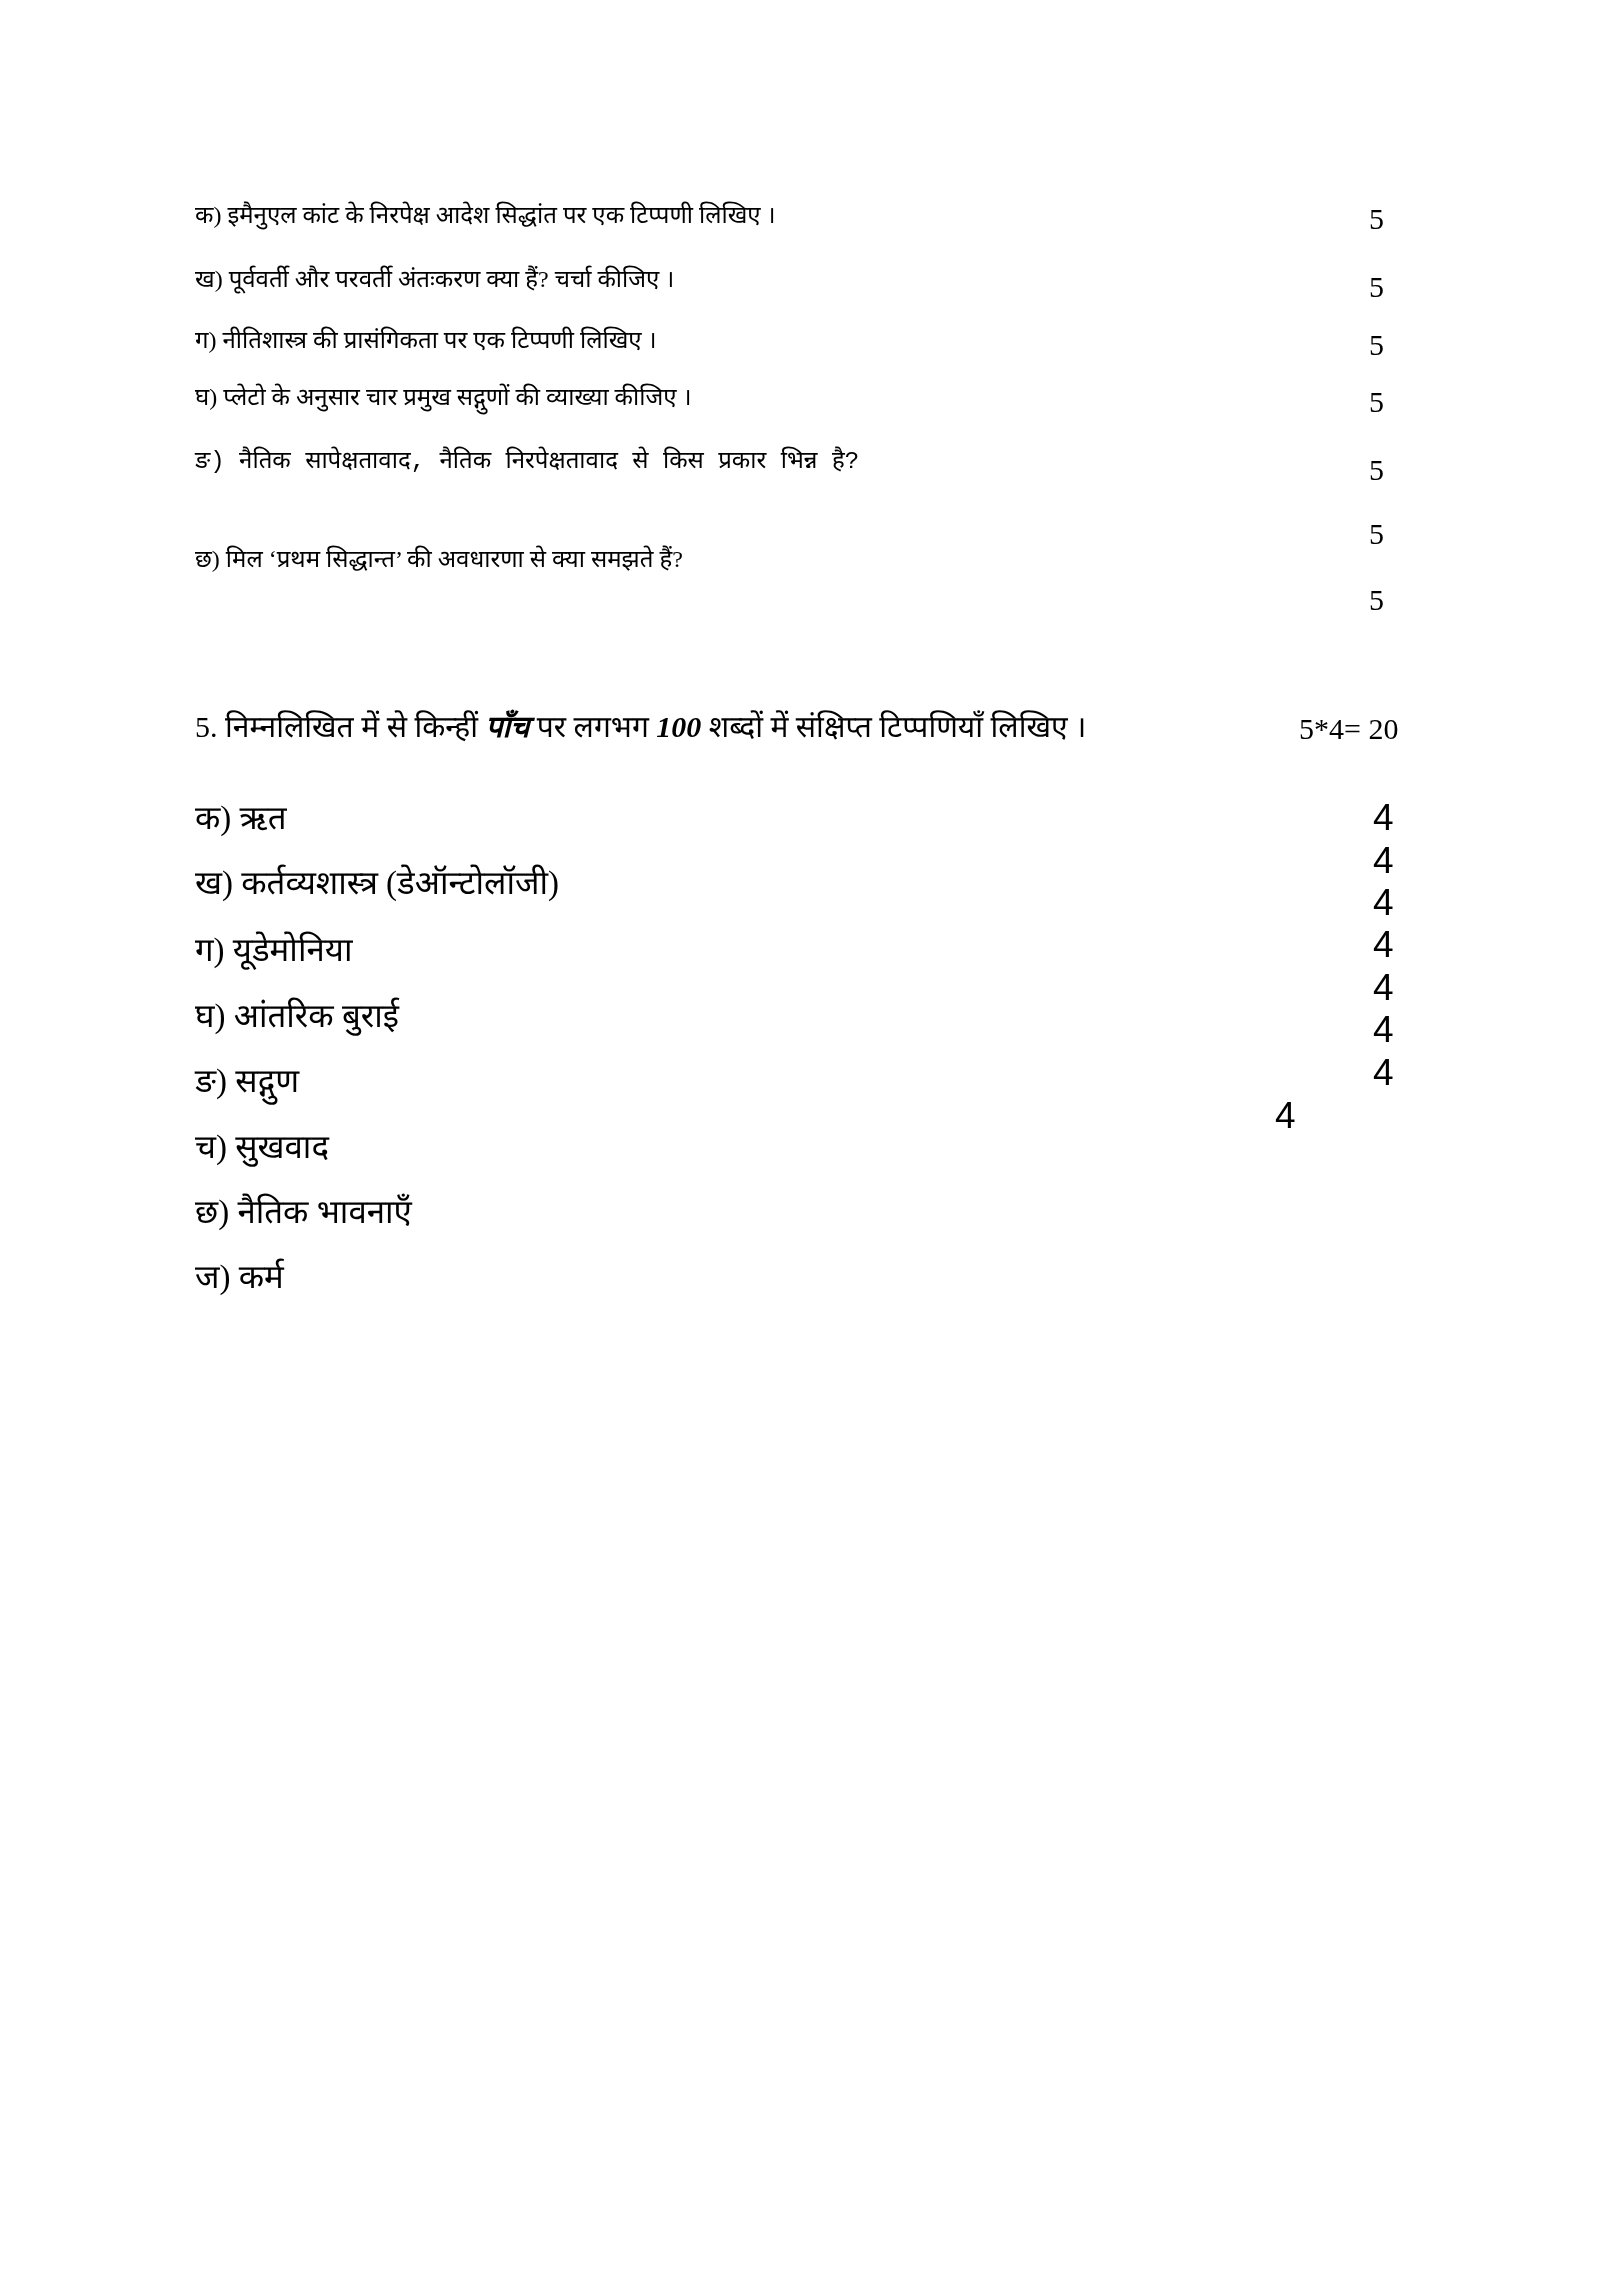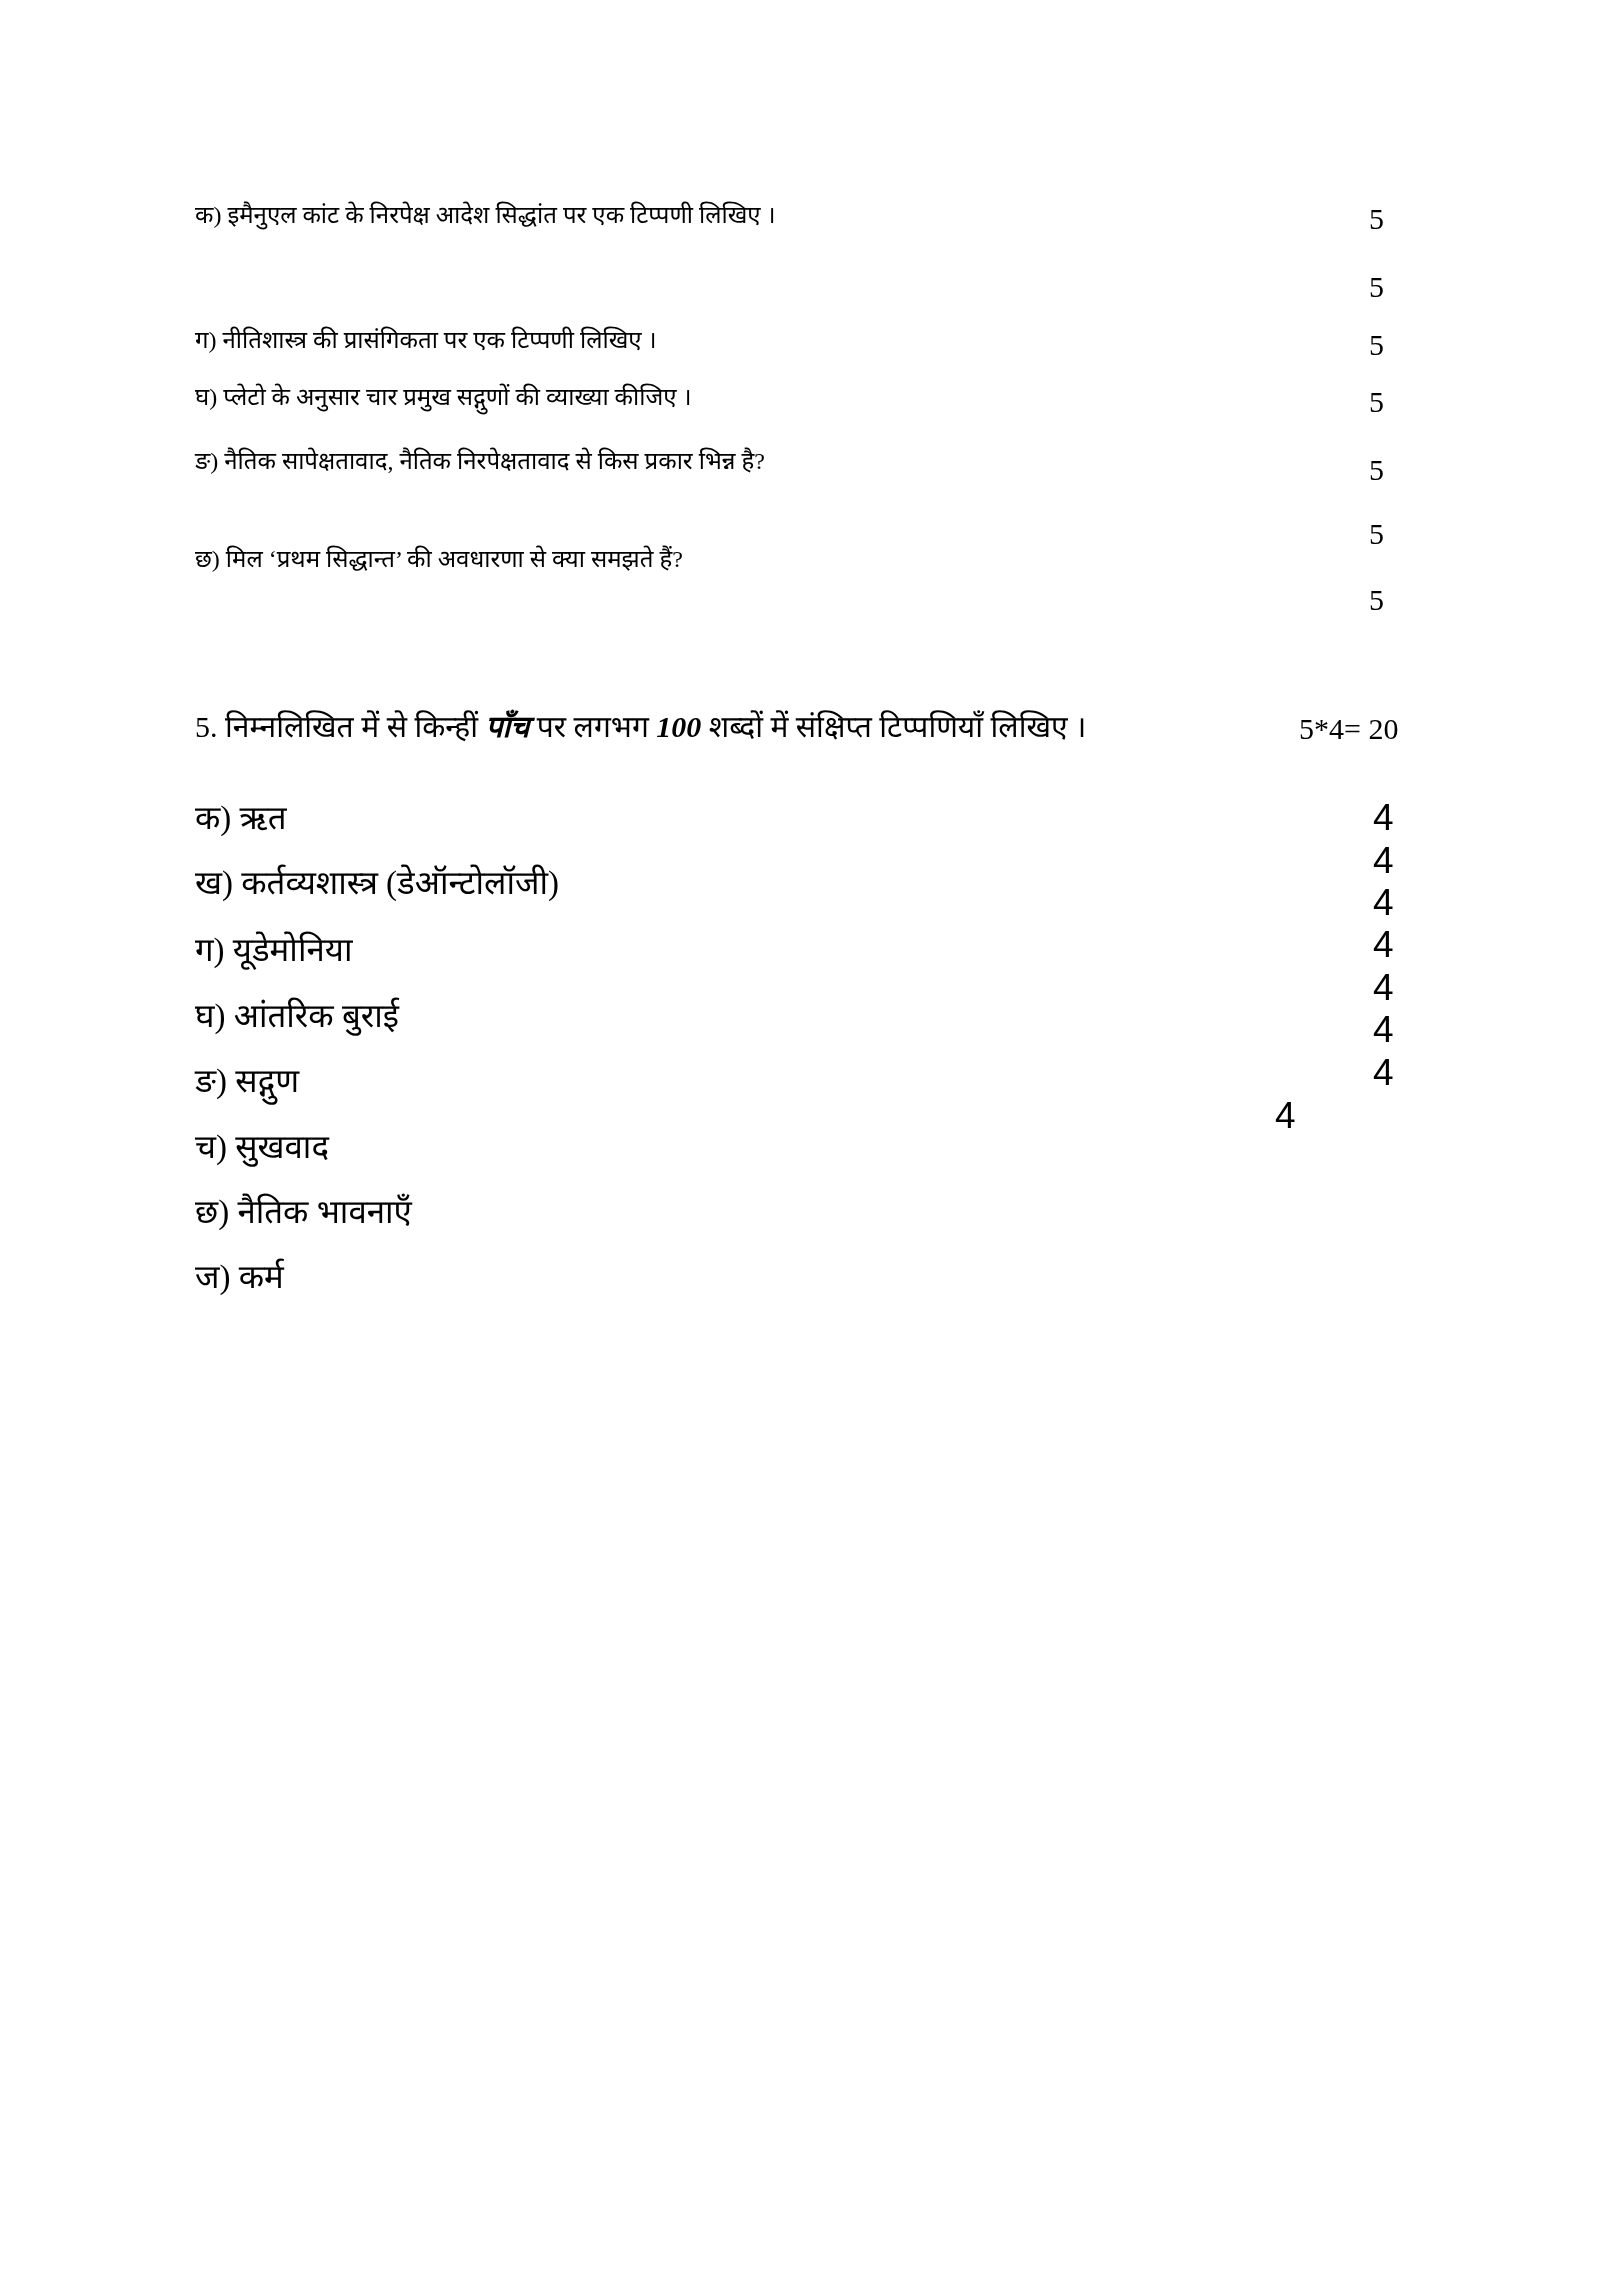--- a/index.html
+++ b/index.html
@@ -74,35 +74,39 @@
 <body>
 
 <div class="page">
 
   <div class="row" style="top:196px;">
     <span>क)</span>
     <span>इमैनुएल कांट के निरपेक्ष आदेश सिद्धांत पर एक टिप्पणी लिखिए ।</span>
   </div>
   <div class="mark5" style="top:199px;">5</div>
 
+  <div class="row" style="top:260px;">
+    <span>ख)</span>
+    <span>पूर्ववर्ती और परवर्ती अंतःकरण क्या हैं? चर्चा कीजिए ।</span>
+  </div>
   <div class="mark5" style="top:267px;">5</div>
 
   <div class="row" style="top:321px;">
     <span>ग)</span>
     <span>नीतिशास्त्र की प्रासंगिकता पर एक टिप्पणी लिखिए ।</span>
   </div>
   <div class="mark5" style="top:325px;">5</div>
 
   <div class="row" style="top:378px;">
     <span>घ)</span>
     <span>प्लेटो के अनुसार चार प्रमुख सद्गुणों की व्याख्या कीजिए ।</span>
   </div>
   <div class="mark5" style="top:382px;">5</div>
 
-  <div class="row" style="top:442px;">
+  <div class="row" style="top:442px;font-family:Liberation Mono, monospace;">
     <span>ङ)</span>
     <span>नैतिक सापेक्षतावाद, नैतिक निरपेक्षतावाद से किस प्रकार भिन्न है?</span>
   </div>
   <div class="mark5" style="top:450px;">5</div>
 
   <div class="mark5" style="top:514px;">5</div>
 
   <div class="row" style="top:540px;">
     <span>छ)</span>
     <span>मिल ‘प्रथम सिद्धान्त’ की अवधारणा से क्या समझते हैं?</span>

